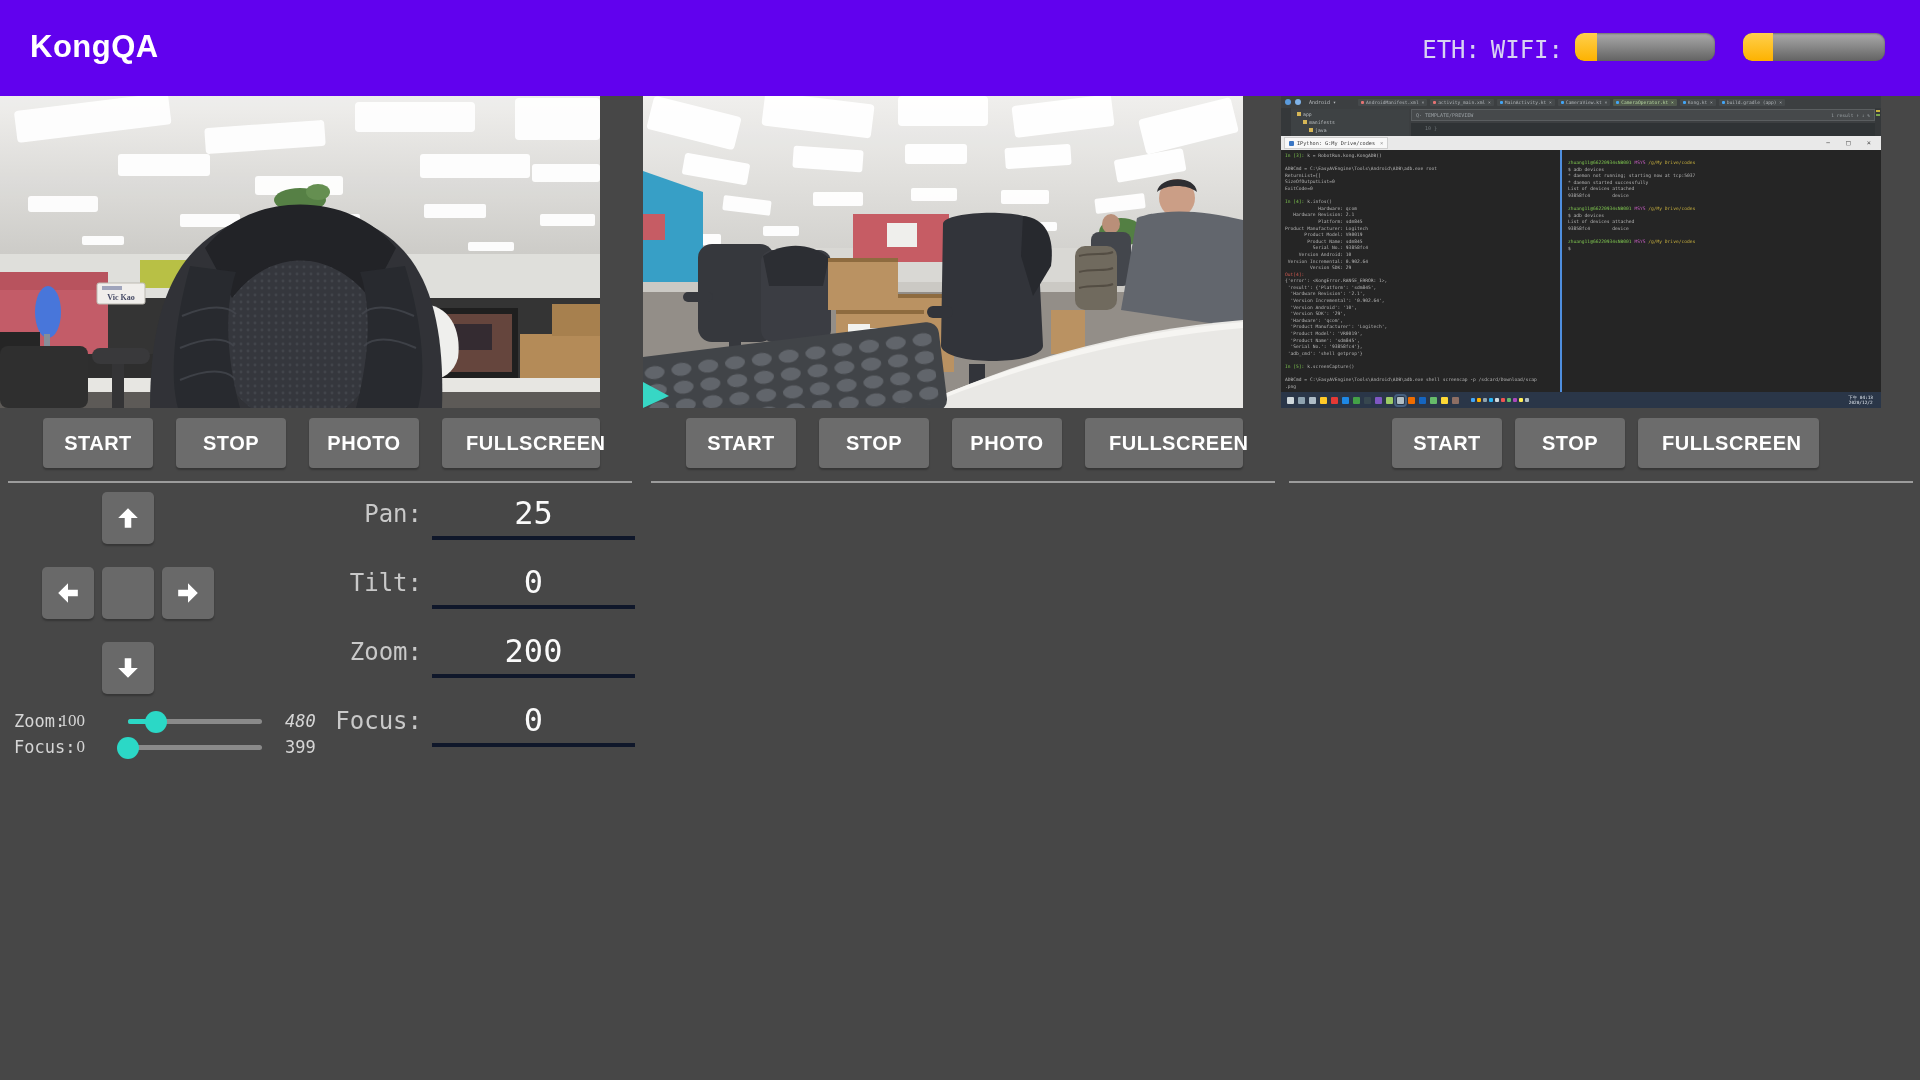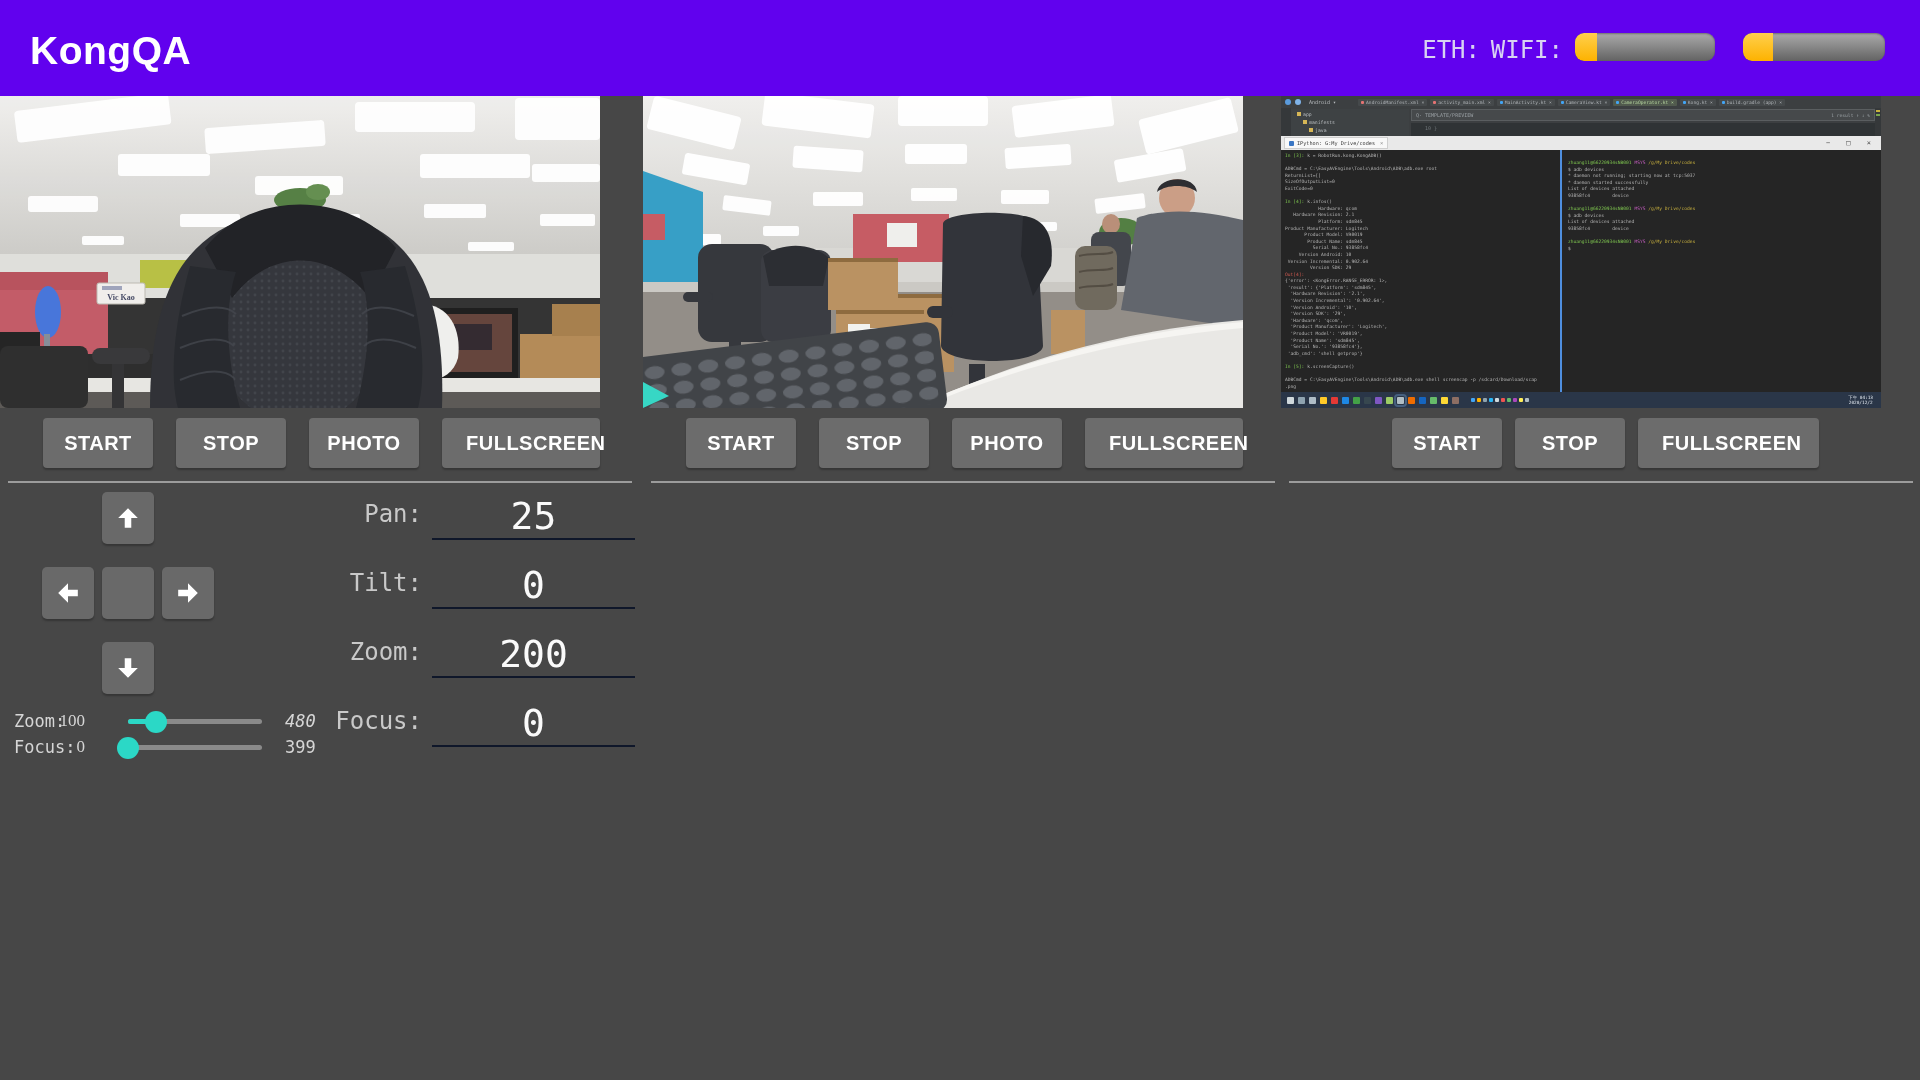--- a/index.html
+++ b/index.html
@@ -1,21 +1,21 @@
 <!DOCTYPE html>
 <html><head>
 <meta charset="utf-8">
 <style>
   * { margin:0; padding:0; box-sizing:border-box; }
   html,body { width:1920px; height:1080px; overflow:hidden; }
   body { background:#474747; font-family:"Liberation Sans", sans-serif; position:relative; }
 
   
   #header { position:absolute; left:0; top:0; width:1920px; height:96px; background:#6101ee; }
-  #app-title { position:absolute; left:30px; top:29px; font-size:39px; font-weight:bold; color:#ffffff; letter-spacing:.5px; }
+  #app-title { position:absolute; left:30px; top:29px; font-size:31px; font-weight:bold; color:#ffffff; letter-spacing:.5px; }
   .netlabel { position:absolute; top:36px; font-family:"DejaVu Sans Mono", monospace; font-size:24px; color:#d8d2f2; }
   #eth-label { right:440px; }
   #wifi-label { right:357px; }
   .levelbar { position:absolute; top:33px; width:140px; height:28px; border-radius:9px;
               background:linear-gradient(#ababab,#636363); overflow:hidden; box-shadow:inset 0 1px 2px rgba(0,0,0,.35); }
   #eth-bar { right:205px; }
   #wifi-bar { right:35px; width:142px; }
   .levelfill { position:absolute; left:0; top:0; height:100%; background:linear-gradient(#ffd04d,#fdb200); border-radius:9px 0 0 9px; }
 
   
@@ -52,22 +52,22 @@
   .thumb { position:absolute; width:22px; height:22px; border-radius:50%; background:#2bd8c6; }
   #zoom-slider-label { left:14px; top:229px; }  #zoom-slider-value { left:40px; top:229px; }
   #zoom-track { left:128px; top:237px; }        #zoom-max { left:285px; top:229px;font-style:italic; }
   #focus-slider-label { left:14px; top:255px; } #focus-slider-value { left:40px; top:255px; }
   #focus-track { left:128px; top:263px; }       #focus-max { left:285px; top:255px; }
 
   .ptz-row { position:absolute; left:255px; width:380px; height:46px; }
   .ptz-label { position:absolute; left:0; top:6px; width:167px; text-align:right;
                font-family:"DejaVu Sans Mono", monospace; font-size:24px; color:#c9c9c9; }
   .ptz-value { position:absolute; left:177px; top:0; width:203px; height:46px; text-align:center;
-               font-family:"DejaVu Sans Mono", monospace; font-size:38px; color:#fafafa;
-               border-bottom:2px solid #0f172a; }
+               font-family:"DejaVu Sans Mono", monospace; font-size:32px; color:#fafafa;
+               border-bottom:4px solid #0f172a; }
   #ptz-row-0 { top:12px; } #ptz-row-1 { top:81px; } #ptz-row-2 { top:150px; } #ptz-row-3 { top:219px; }
 
   
   #screencast { background:#262626; font-family:"DejaVu Sans Mono", monospace; }
   #as-strip { position:absolute; left:0; top:0; width:600px; height:40px; background:#3c3f41; }
   #as-row1 { position:absolute; left:0; top:0; width:600px; height:12px; display:flex; align-items:center; gap:4px; padding-left:4px; }
   .as-circle { width:6px; height:6px; border-radius:50%; background:#5a9bdc; display:inline-block; }
   #as-run { color:#b8bcbf; font-size:5px; margin-left:4px; white-space:nowrap; }
   #studio-tab-strip { display:flex; gap:3px; margin-left:18px; overflow:hidden; white-space:nowrap; }
   .astab { font-size:4.6px; color:#b0b4b8; background:#45494b; padding:1px 3px; border-radius:1px; display:inline-flex; align-items:center; gap:2px; }

